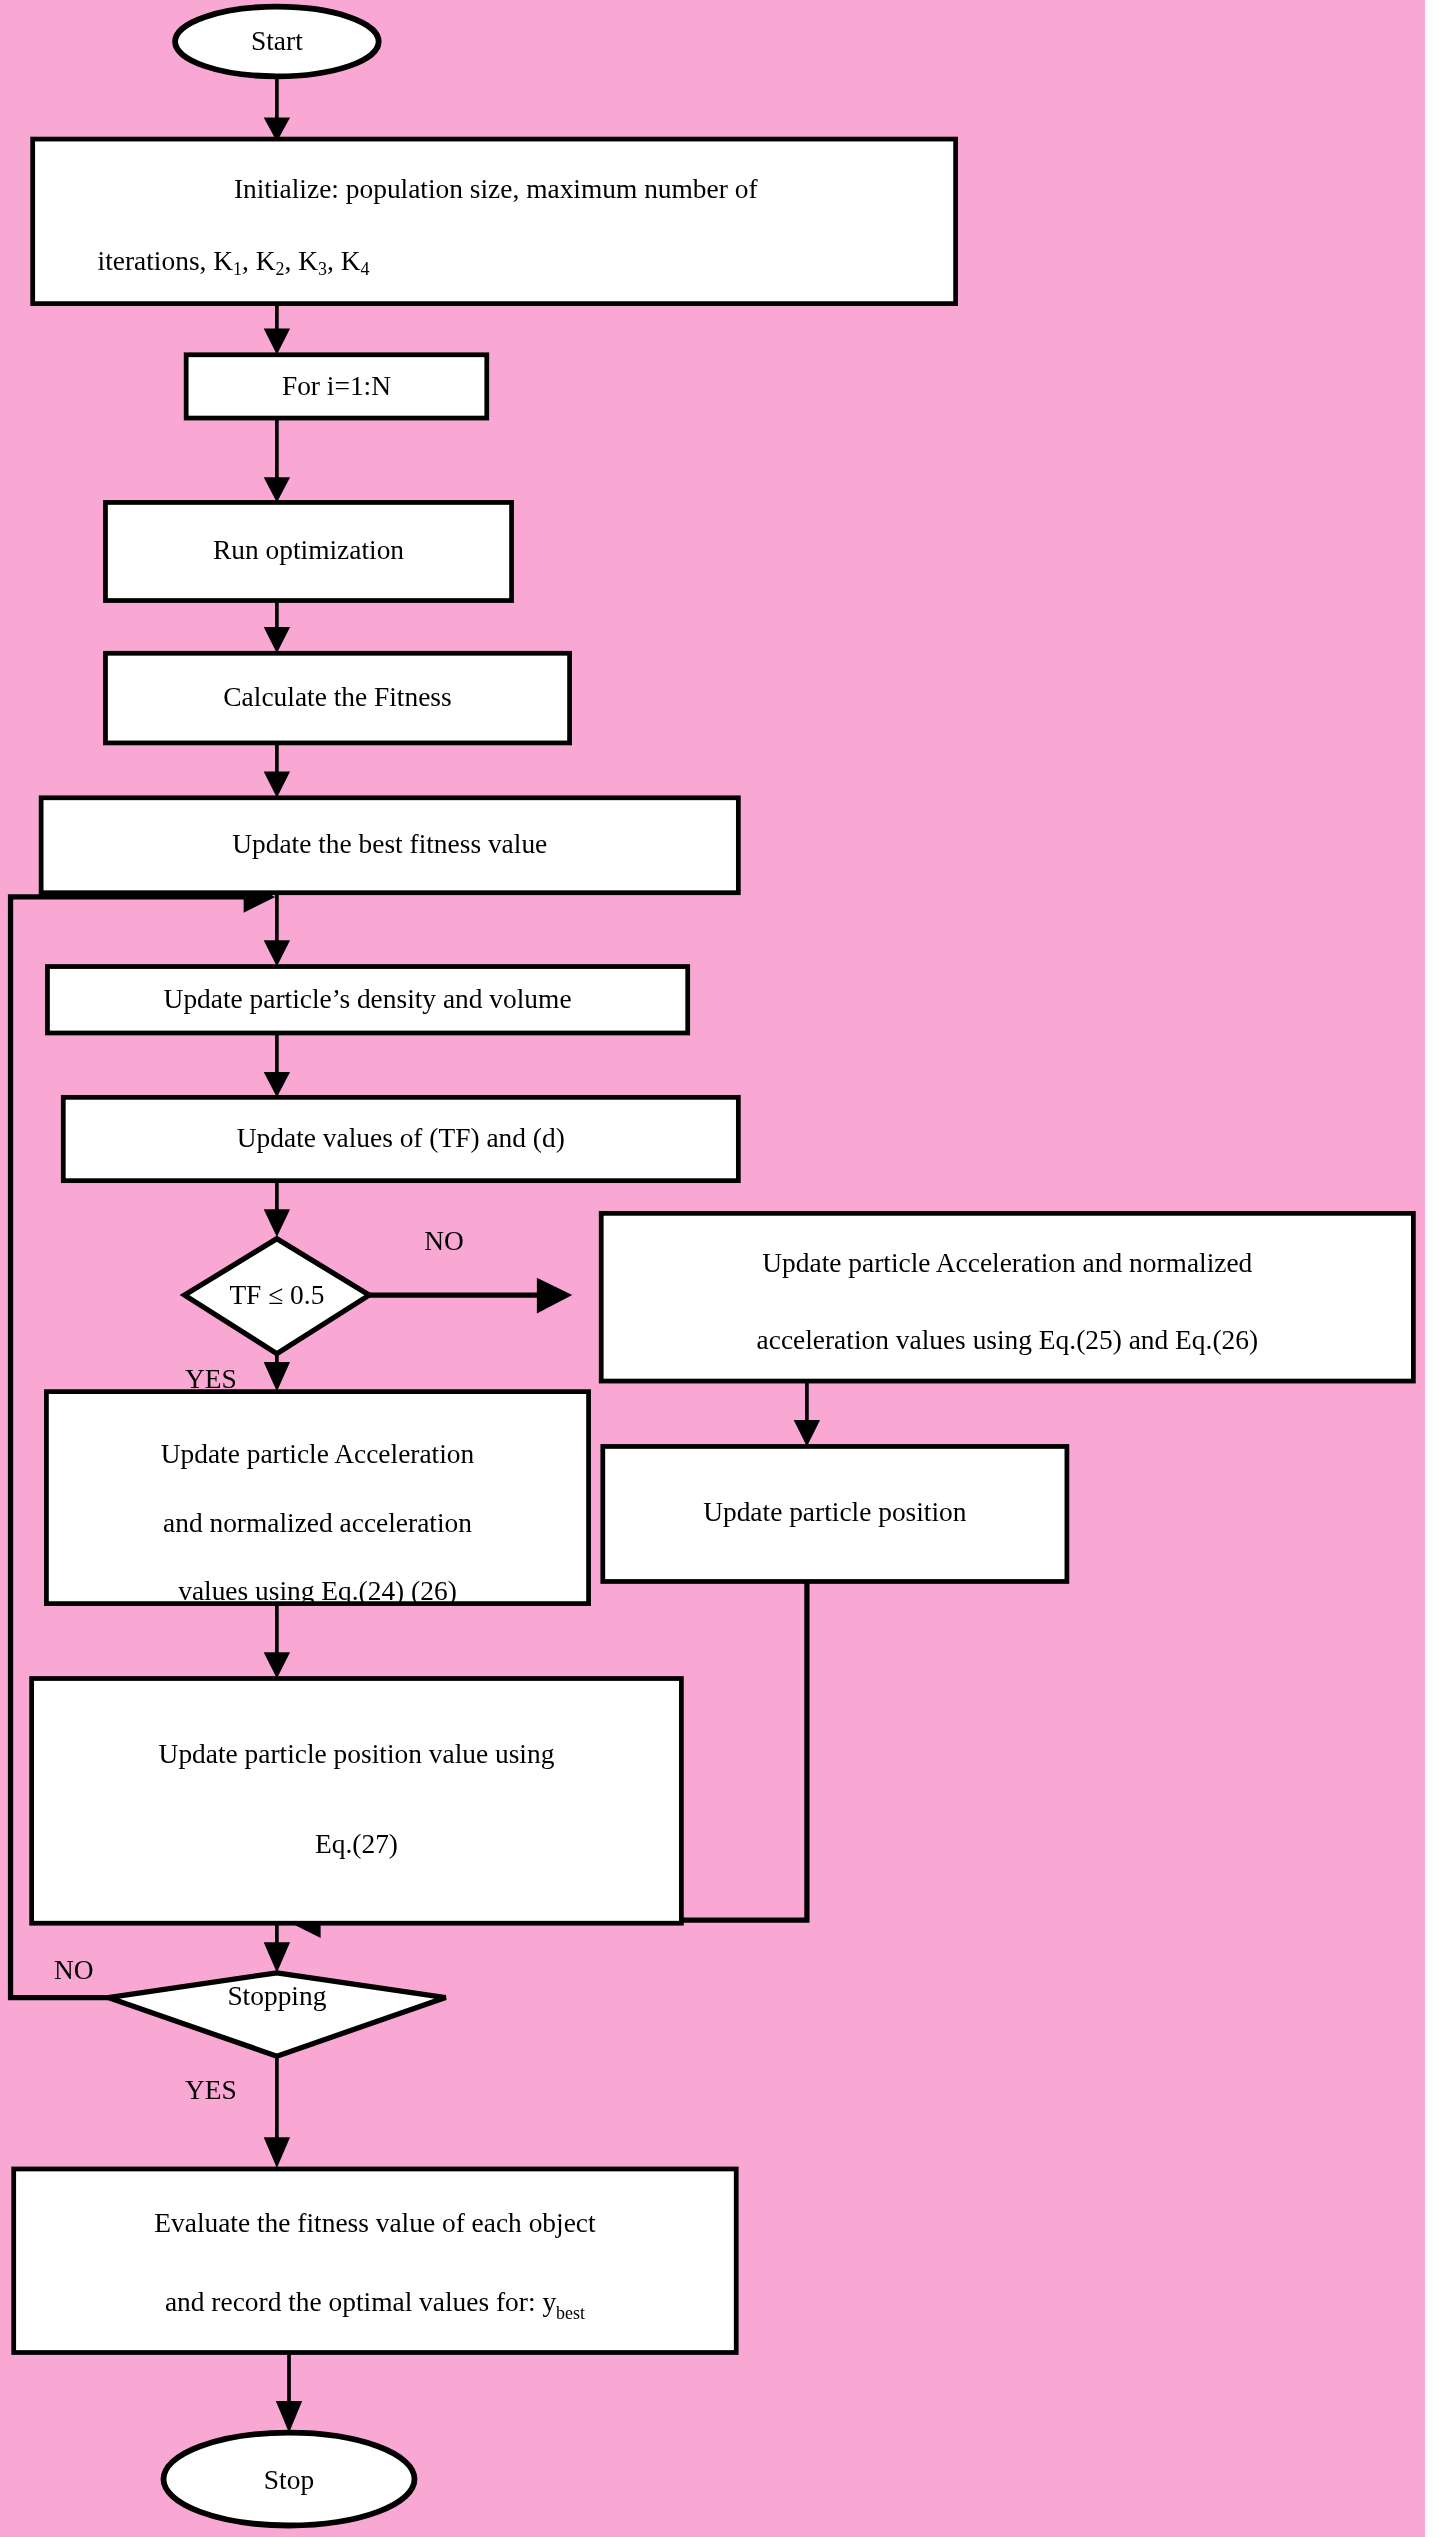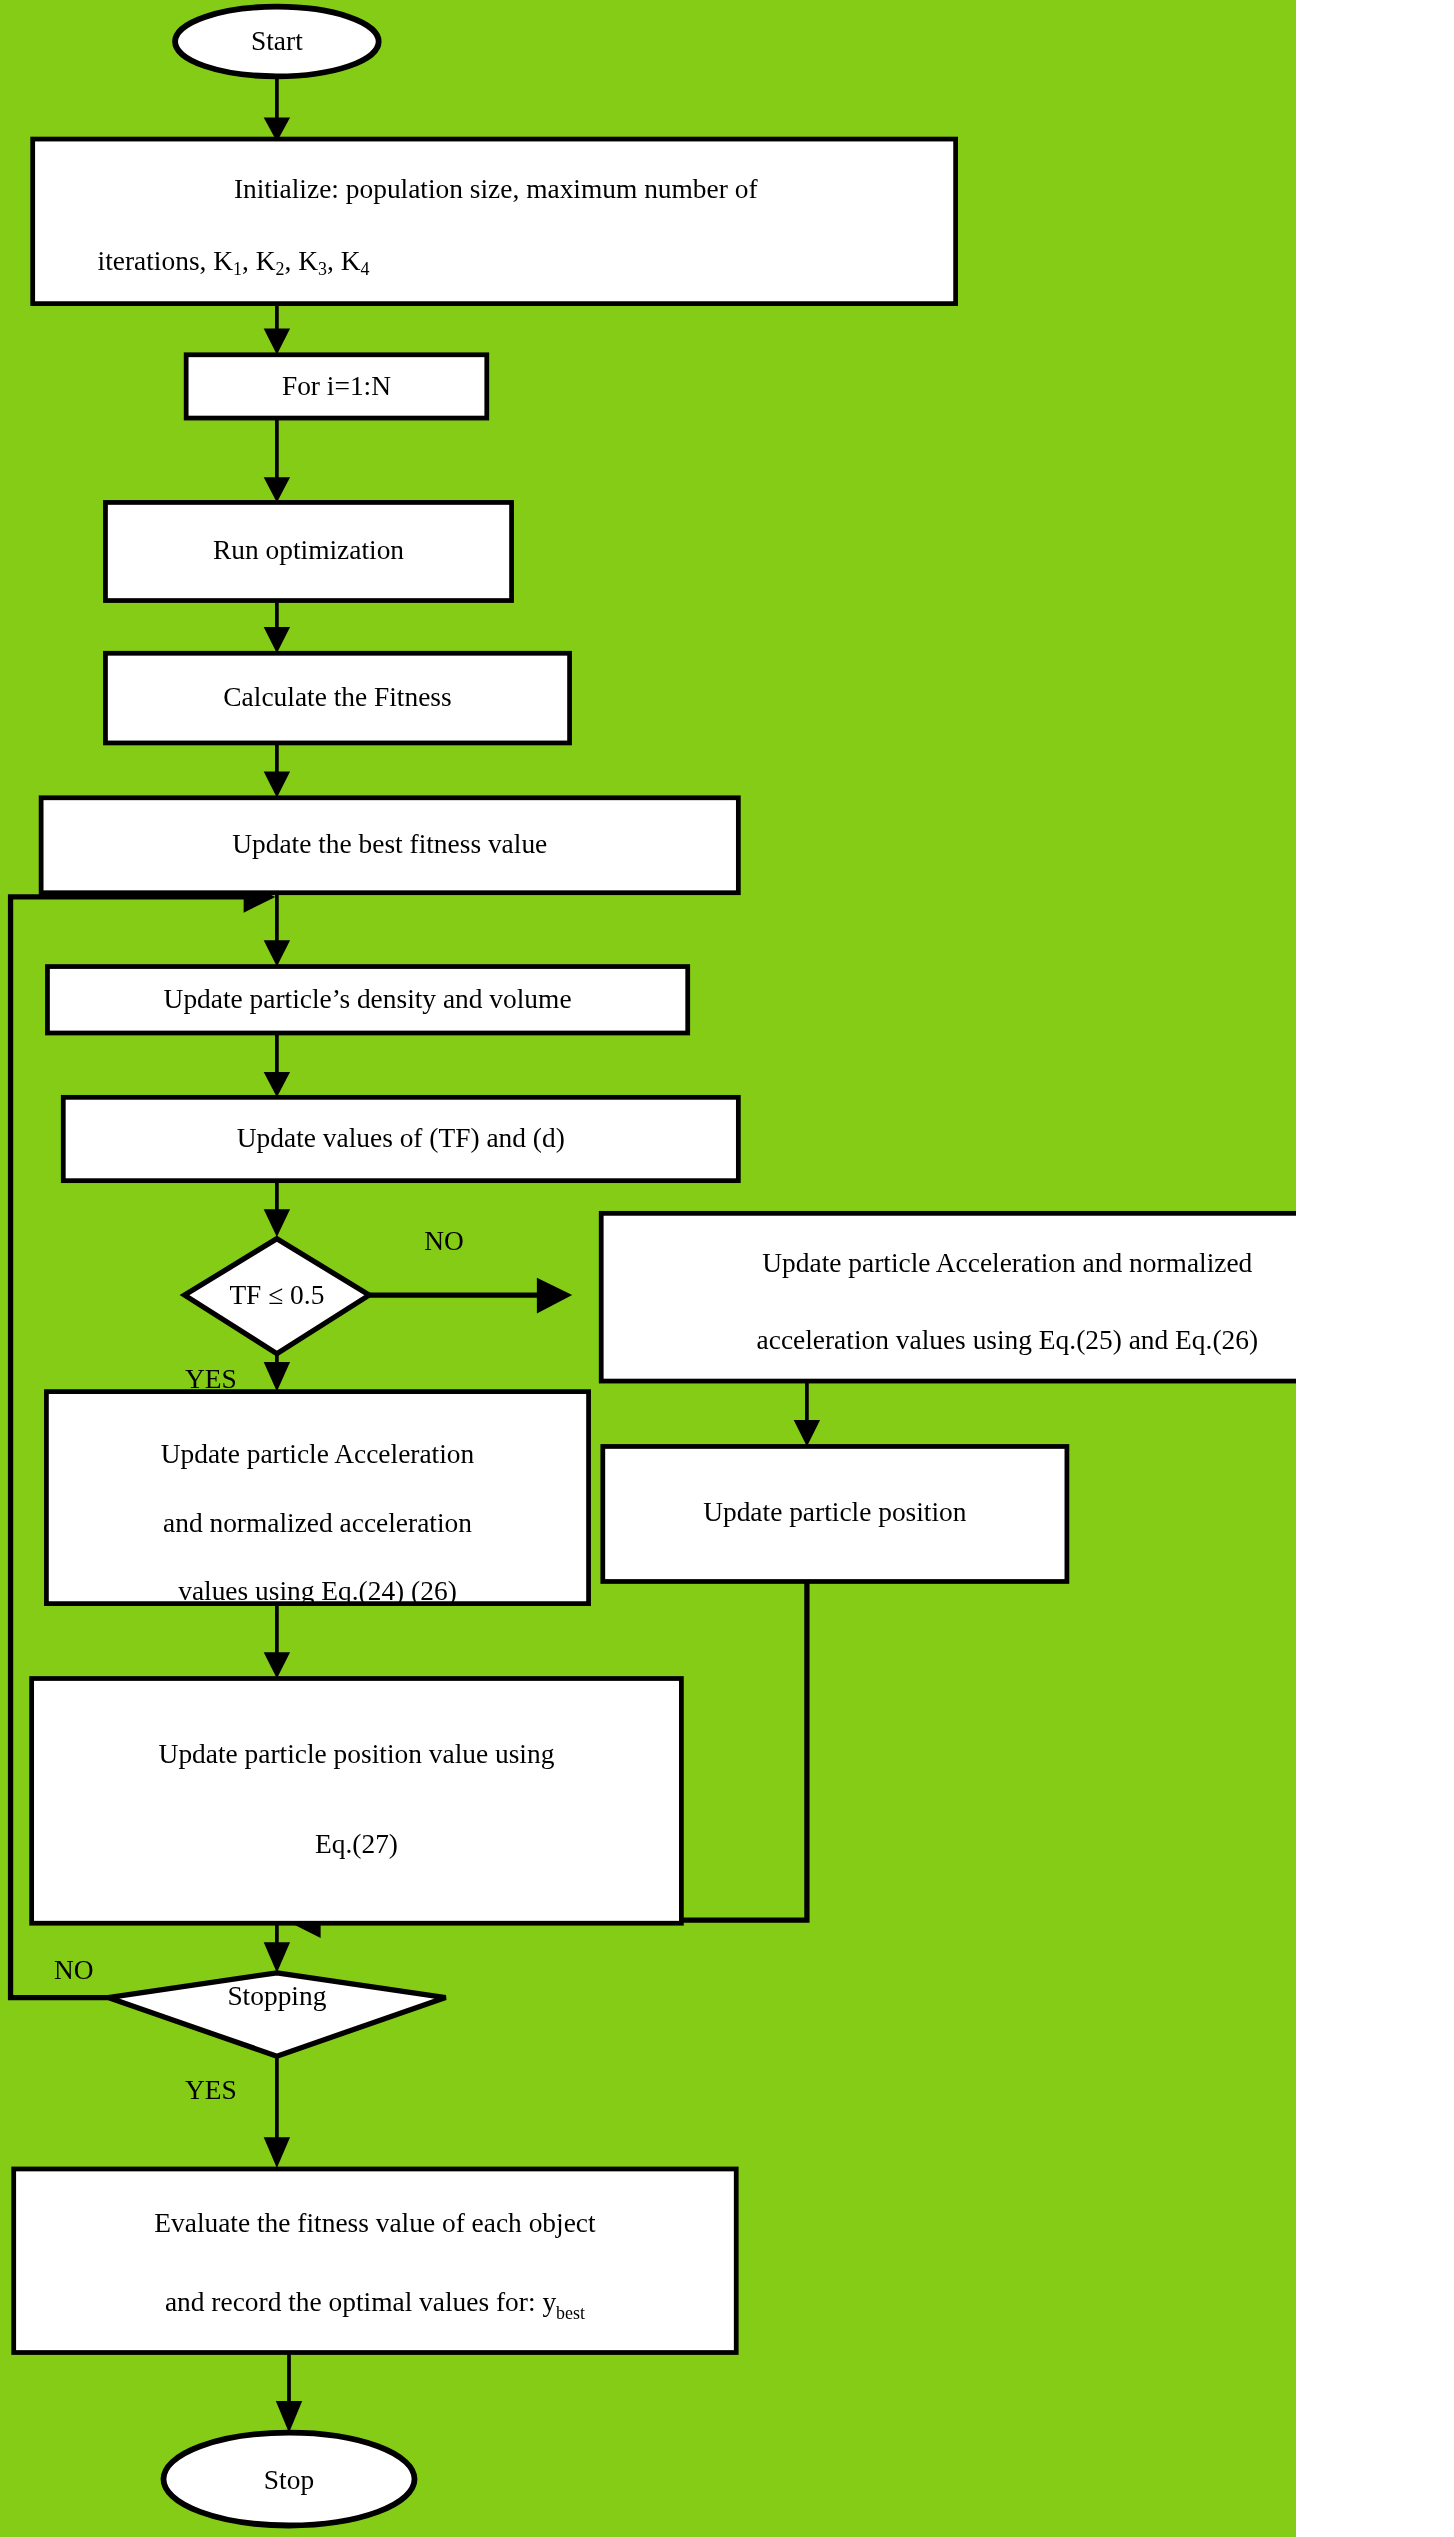--- a/index.html
+++ b/index.html
@@ -5,23 +5,23 @@
   html, body {
     margin: 0;
     padding: 0;
     background: #ffffff;
   }
   body {
     font-family: "Liberation Serif", "DejaVu Serif", serif;
   }
   #flowchart-root {
     position: relative;
-    width: 1296px;
+    width: 1425px;
     height: 2538px;
-    background: #84cc16;
+    background: #f9a8d4;
     overflow: hidden;
   }
   svg#flow-svg {
     position: absolute;
     top: 0;
     left: 0;
     width: 1454px;
     height: 2538px;
     display: block;
   }

